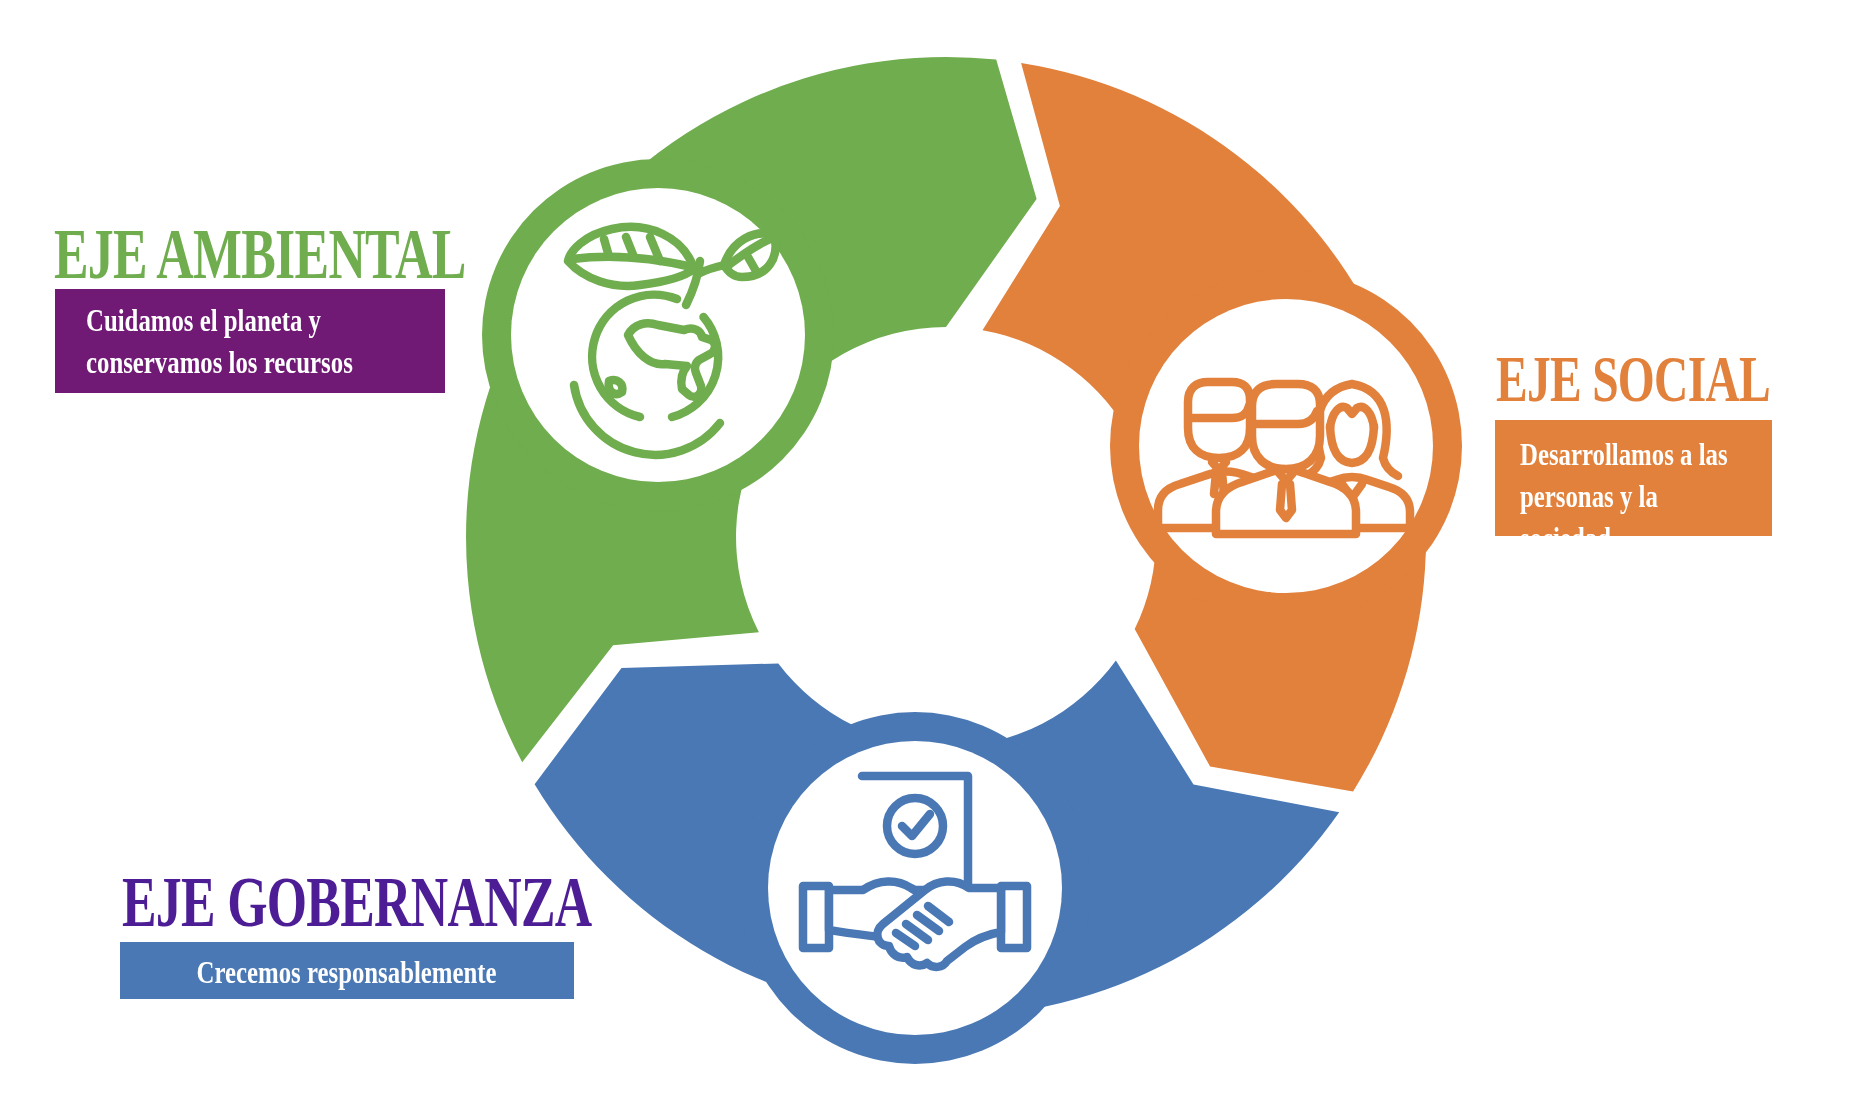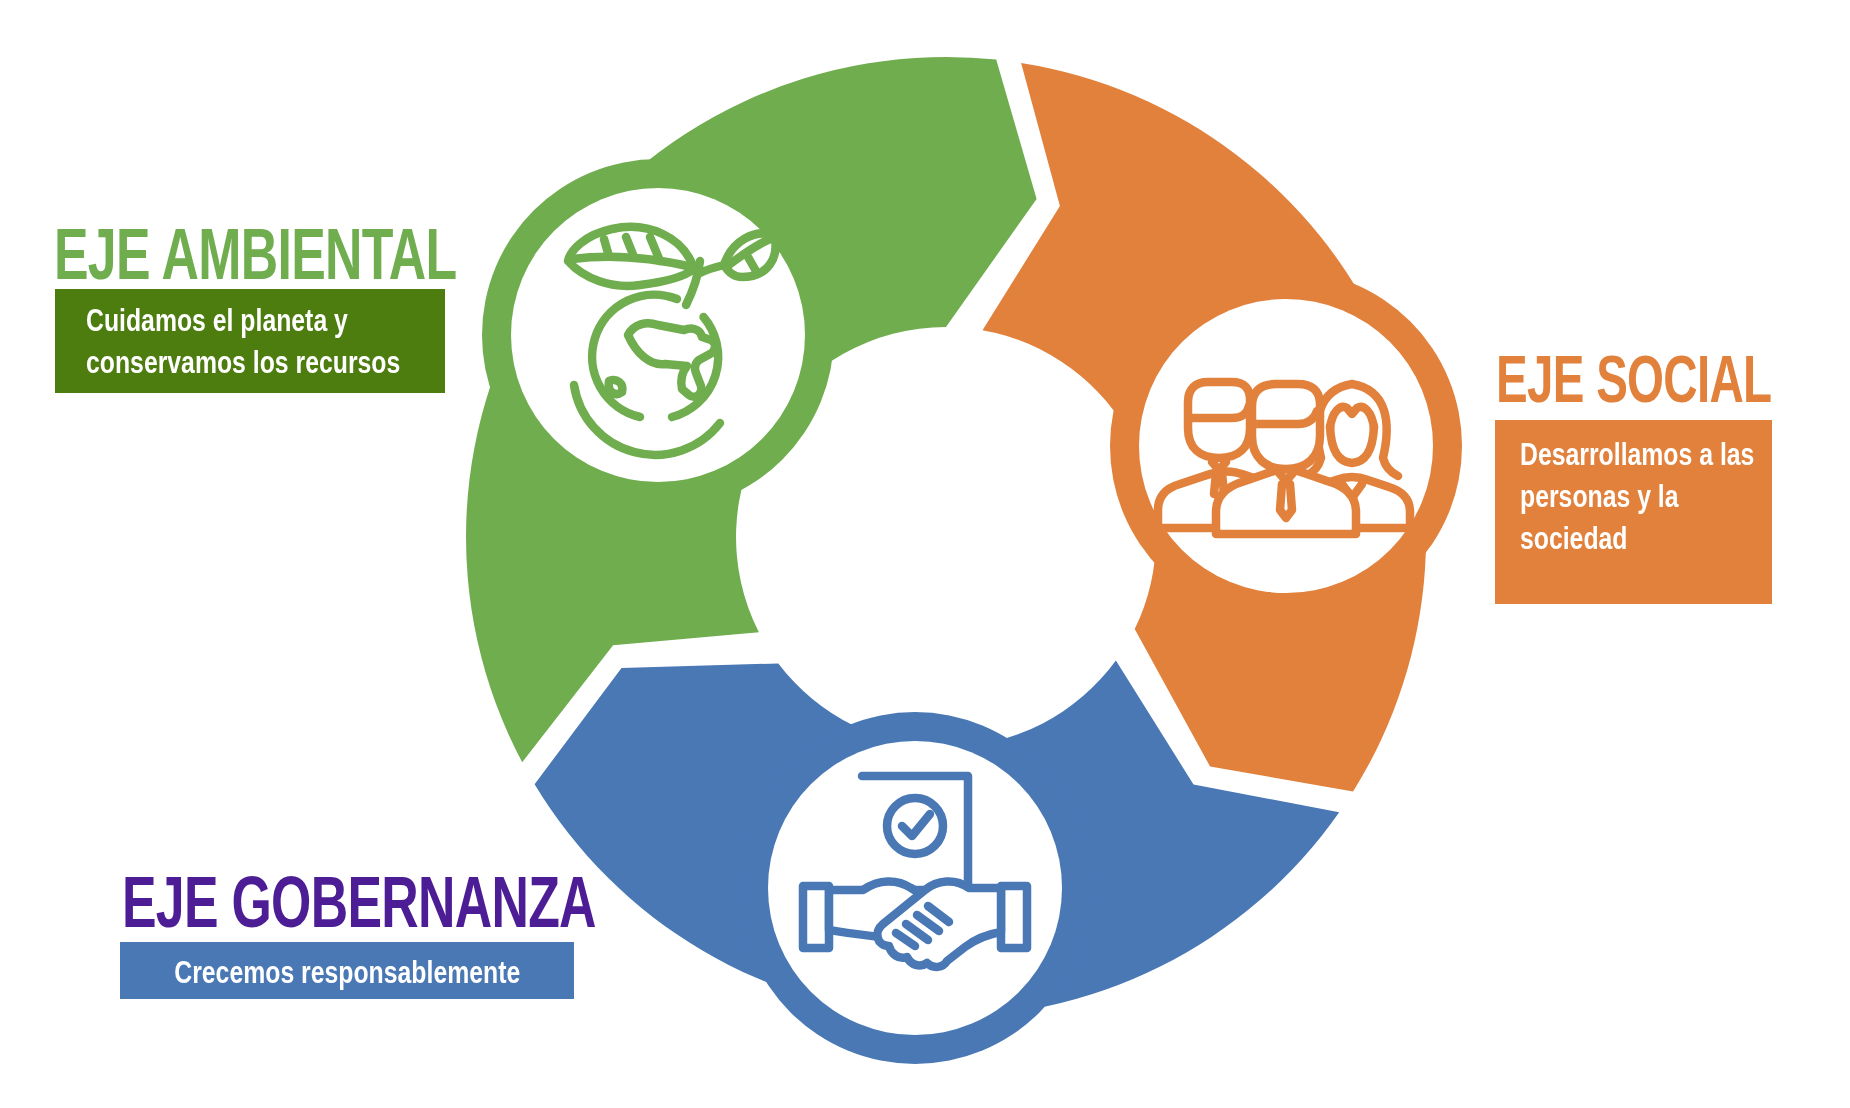--- a/index.html
+++ b/index.html
@@ -1,18 +1,18 @@
 <!DOCTYPE html>
 <html><head>
 <meta charset="utf-8">
 <style>
   html,body{margin:0;padding:0;background:#fff;}
   #stage{
     position:relative;width:1850px;height:1108px;overflow:hidden;
-    background:#fff;font-family:Liberation Sans, sans-serif;
+    background:#fff;font-family:Liberation Serif, serif;
   }
   #cycle{position:absolute;left:0;top:0;}
   .panel{position:absolute;}
   .panel-title{
     font-weight:bold;line-height:1;white-space:nowrap;
     transform:scaleX(.72);transform-origin:left top;letter-spacing:-1px;
   }
   .panel-box{
     position:absolute;color:#fff;box-sizing:border-box;
   }
@@ -103,31 +103,31 @@
       <path d="M 163,168 L 184,184"></path>
       <path d="M 152,177 L 174,193"></path>
       <path d="M 141,186 L 163,202"></path>
       <path d="M 131,195 L 150,208"></path>
     </g>
   </svg>
 
   <div class="panel" id="panel-ambiental" style="left: 54px; top: 218px; color: rgb(111, 173, 78);">
     <div class="panel-title">EJE AMBIENTAL</div>
   </div>
-  <div class="panel-box" id="box-ambiental" style="left: 55px; top: 289px; width: 390px; height: 104px; padding: 11px 0px 0px 31px; background: #4d7c0f;">
+  <div class="panel-box" id="box-ambiental" style="left: 55px; top: 289px; width: 390px; height: 104px; padding: 11px 0px 0px 31px; background: #701a75;">
     <div class="box-inner">
       <div class="box-line">Cuidamos el planeta y</div>
       <div class="box-line">conservamos los recursos</div>
     </div>
   </div>
 
   <div class="panel" id="panel-social" style="left: 1496px; top: 346px; color: rgb(226, 129, 60);">
     <div class="panel-title">EJE SOCIAL</div>
   </div>
-  <div class="panel-box" id="box-social" style="left: 1495px; top: 420px; width: 277px; height: 184px; padding: 14px 0px 0px 25px; background: rgb(226, 129, 60);">
+  <div class="panel-box" id="box-social" style="left: 1495px; top: 420px; width: 277px; height: 116px; padding: 14px 0px 0px 25px; background: rgb(226, 129, 60);">
     <div class="box-inner">
       <div class="box-line">Desarrollamos a las</div>
       <div class="box-line">personas y la</div>
       <div class="box-line">sociedad</div>
     </div>
   </div>
 
   <div class="panel" id="panel-gobernanza" style="left: 122px; top: 866px; color: #4c1d95;">
     <div class="panel-title">EJE GOBERNANZA</div>
   </div>

